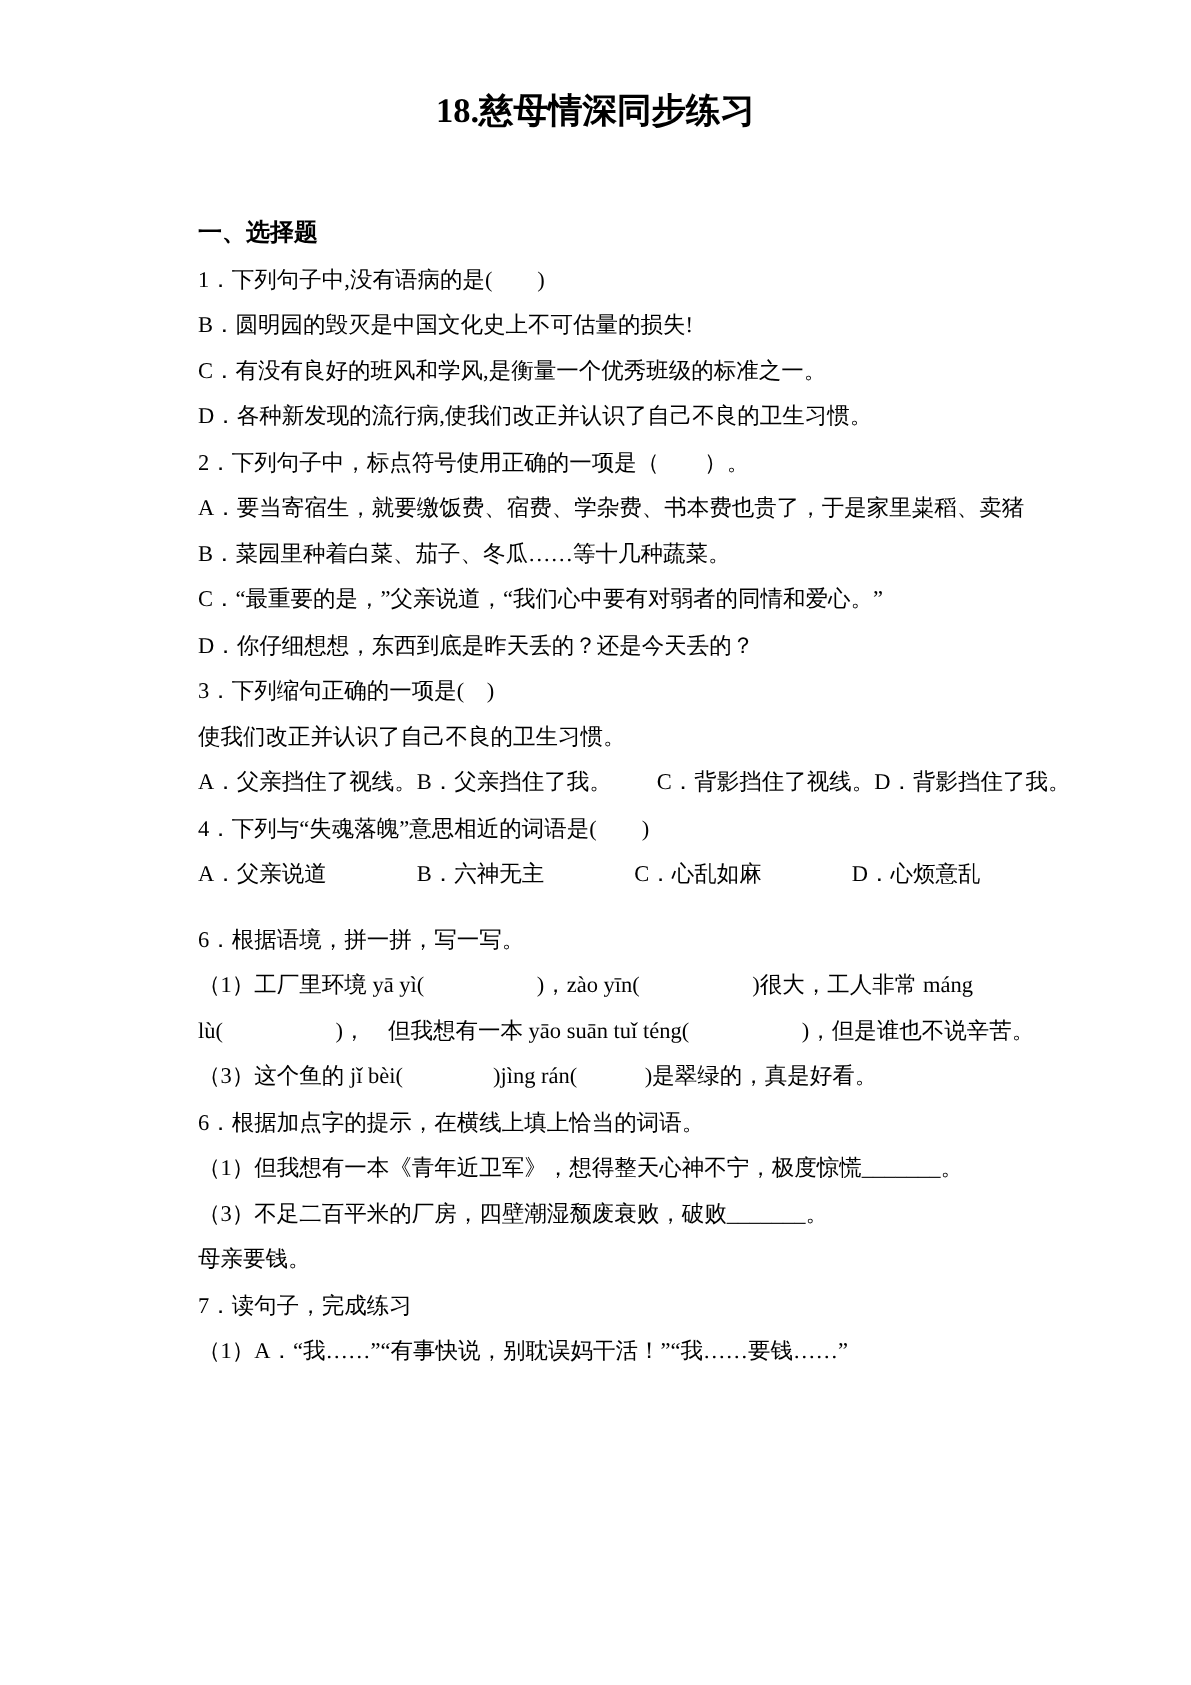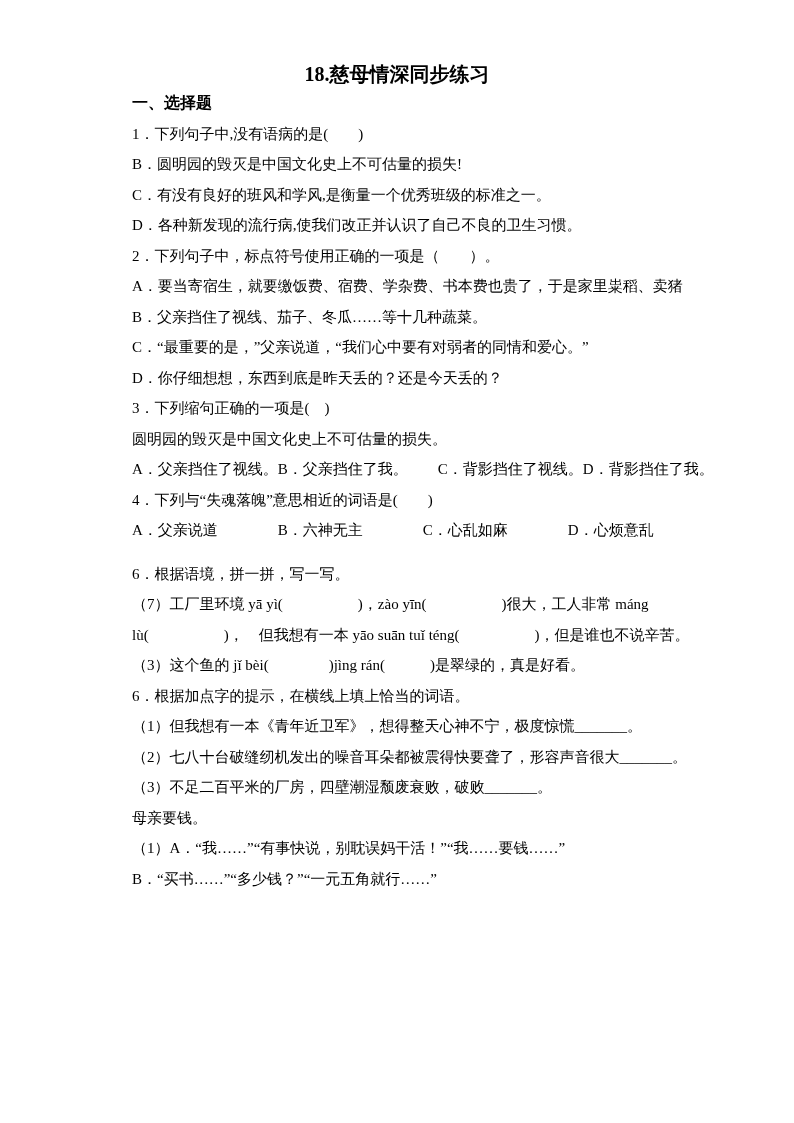--- a/index.html
+++ b/index.html
@@ -13,26 +13,27 @@
       height: 1123px;
       background: #ffffff;
       overflow: hidden;
       font-family: "Liberation Serif", "DejaVu Serif", serif;
       color: #000000;
     }
     .title {
       margin: 0;
       padding-top: 60px;
       text-align: center;
-      font-size: 20px;
+      font-size: 23px;
       font-weight: bold;
       line-height: 28px;
       white-space: pre;
     }
     .doc-body {
+      margin-top: 53px;
       padding-left: 132px;
     }
     .doc-section {
       margin: 0;
     }
     .doc-section + .doc-section {
       margin-top: 13px;
     }
     p.heading {
       margin: 0;
@@ -57,36 +58,35 @@
   <p class="title">18.慈母情深同步练习</p>
   <div class="doc-body">
       <section class="doc-section">
         <p class="heading">一、选择题</p>
         <p class="line">1．下列句子中,没有语病的是(　　)</p>
         <p class="line">B．圆明园的毁灭是中国文化史上不可估量的损失!</p>
         <p class="line">C．有没有良好的班风和学风,是衡量一个优秀班级的标准之一。</p>
         <p class="line">D．各种新发现的流行病,使我们改正并认识了自己不良的卫生习惯。</p>
         <p class="line">2．下列句子中，标点符号使用正确的一项是（　　）。</p>
         <p class="line">A．要当寄宿生，就要缴饭费、宿费、学杂费、书本费也贵了，于是家里粜稻、卖猪</p>
-        <p class="line">B．父亲挡住了视线、茄子、冬瓜……等十几种蔬菜。</p>
+        <p class="line">B．菜园里种着白菜、茄子、冬瓜……等十几种蔬菜。</p>
         <p class="line">C．“最重要的是，”父亲说道，“我们心中要有对弱者的同情和爱心。”</p>
         <p class="line">D．你仔细想想，东西到底是昨天丢的？还是今天丢的？</p>
         <p class="line">3．下列缩句正确的一项是(　)</p>
-        <p class="line">圆明园的毁灭是中国文化史上不可估量的损失。</p>
+        <p class="line">使我们改正并认识了自己不良的卫生习惯。</p>
         <p class="line">A．父亲挡住了视线。B．父亲挡住了我。　　C．背影挡住了视线。D．背影挡住了我。</p>
         <p class="line">4．下列与“失魂落魄”意思相近的词语是(　　)</p>
         <p class="line">A．父亲说道　　　　B．六神无主　　　　C．心乱如麻　　　　D．心烦意乱</p>
       </section>
       <section class="doc-section">
         <p class="line">6．根据语境，拼一拼，写一写。</p>
-        <p class="line">（7）工厂里环境 yā yì(　　　　　)，zào yīn(　　　　　)很大，工人非常 máng</p>
+        <p class="line">（1）工厂里环境 yā yì(　　　　　)，zào yīn(　　　　　)很大，工人非常 máng</p>
         <p class="line">lù(　　　　　)，　但我想有一本 yāo suān tuǐ téng(　　　　　)，但是谁也不说辛苦。</p>
         <p class="line">（3）这个鱼的 jǐ bèi(　　　　)jìng rán(　　　)是翠绿的，真是好看。</p>
         <p class="line">6．根据加点字的提示，在横线上填上恰当的词语。</p>
         <p class="line">（1）但我想有一本《青年近卫军》，想得整天心神不宁，极度惊慌_______。</p>
-        <p class="line">（2）七八十台破缝纫机发出的噪音耳朵都被震得快要聋了，形容声音很大_______。</p>
         <p class="line">（3）不足二百平米的厂房，四壁潮湿颓废衰败，破败_______。</p>
         <p class="line">母亲要钱。</p>
+        <p class="line">7．读句子，完成练习</p>
         <p class="line">（1）A．“我……”“有事快说，别耽误妈干活！”“我……要钱……”</p>
-        <p class="line">B．“买书……”“多少钱？”“一元五角就行……”</p>
       </section>
     </div>
 </div>
 
 </body></html>

